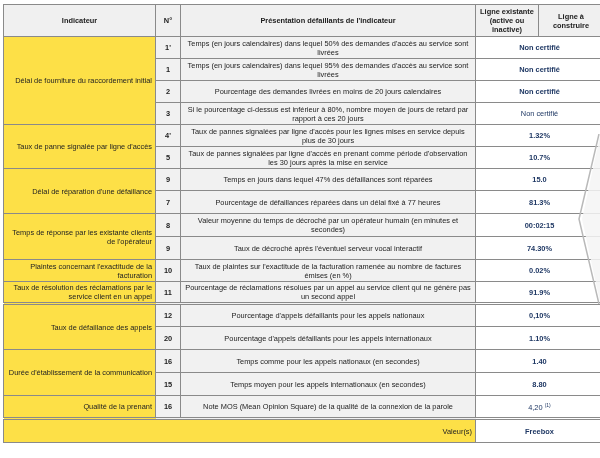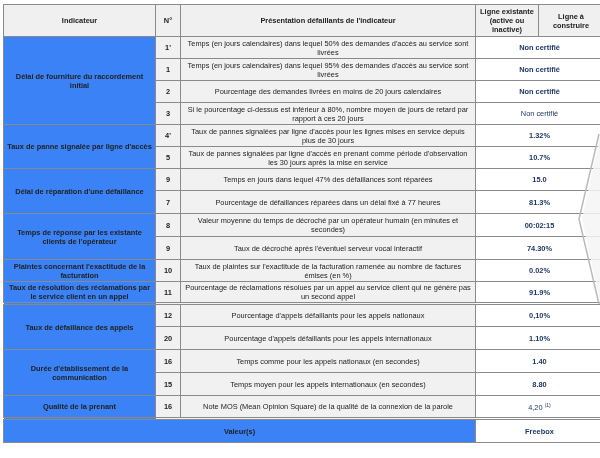--- a/index.html
+++ b/index.html
@@ -25,21 +25,21 @@
       vertical-align: middle;
       line-height: 9px;
     }
     th {
       background: #f0f0f0;
       font-weight: bold;
       height: 31px;
       font-size: 7.4px;
       color: #222;
     }
-    td.ind { background: #3b82f6; text-align: center; font-weight: bold; }
+    td.ind { background: #fde047; text-align: right; }
     td.num { background: #f1f1f1; text-align: center; font-weight: bold; }
     td.pres { background: #f1f1f1; text-align: center; }
     td.val {
       background: #ffffff; text-align: center; font-weight: bold;
       color: #1f3864;
     }
     td.val.light { font-weight: normal; color: #1f3864; }
     tr.r { height: 23px; }
     tr.r2 { height: 22px; }
     .thick-top td { border-top: 3px double #8a8a8a; }

